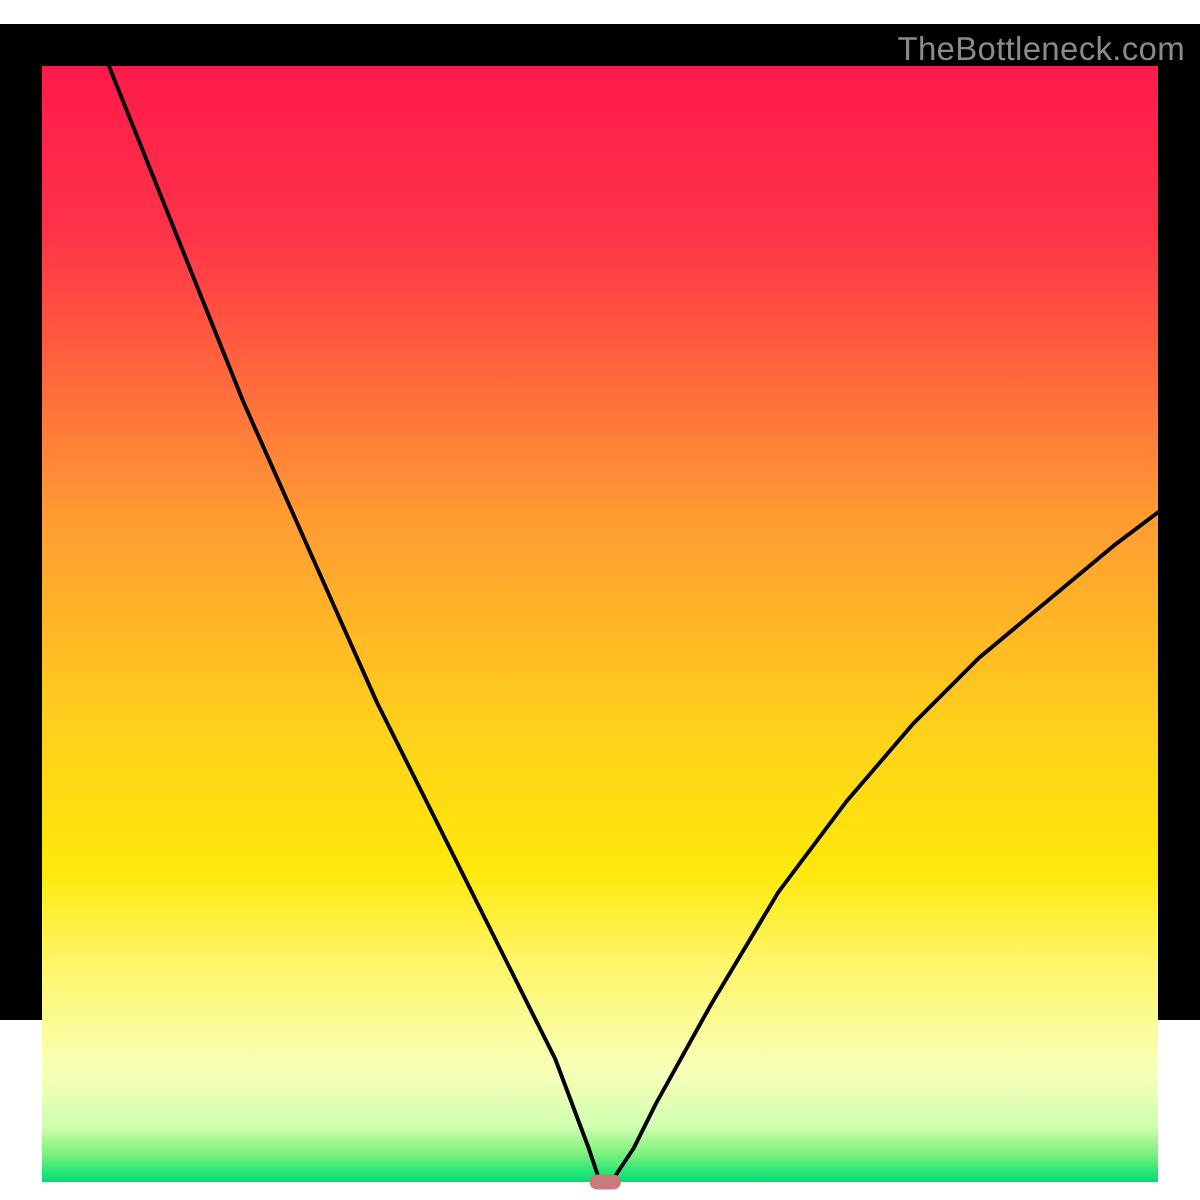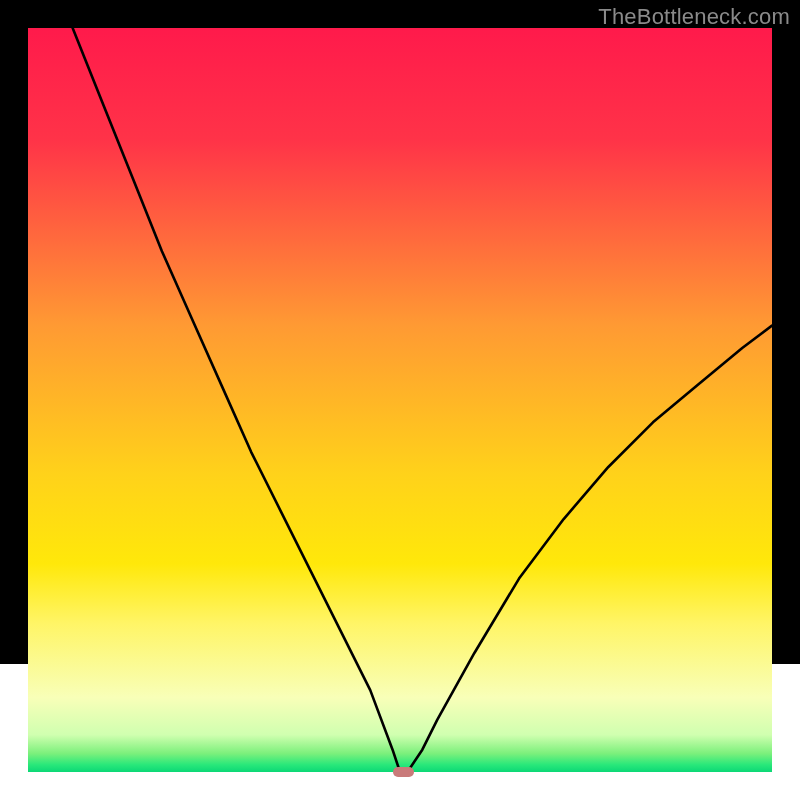--- a/index.html
+++ b/index.html
@@ -8,20 +8,21 @@
     width: 800px;
     height: 800px;
     overflow: hidden;
     font-family: Arial, Helvetica, sans-serif;
   }
   .chart-container {
     width: 800px;
     height: 664px;
     position: relative;
     background: #000;
+    margin-top: 16px;
   }
   .plot-area {
     position: absolute;
     left: 28px;
     top: 28px;
     width: 744px;
     height: 744px;
   }
   .gradient-bg {
     width: 100%;

